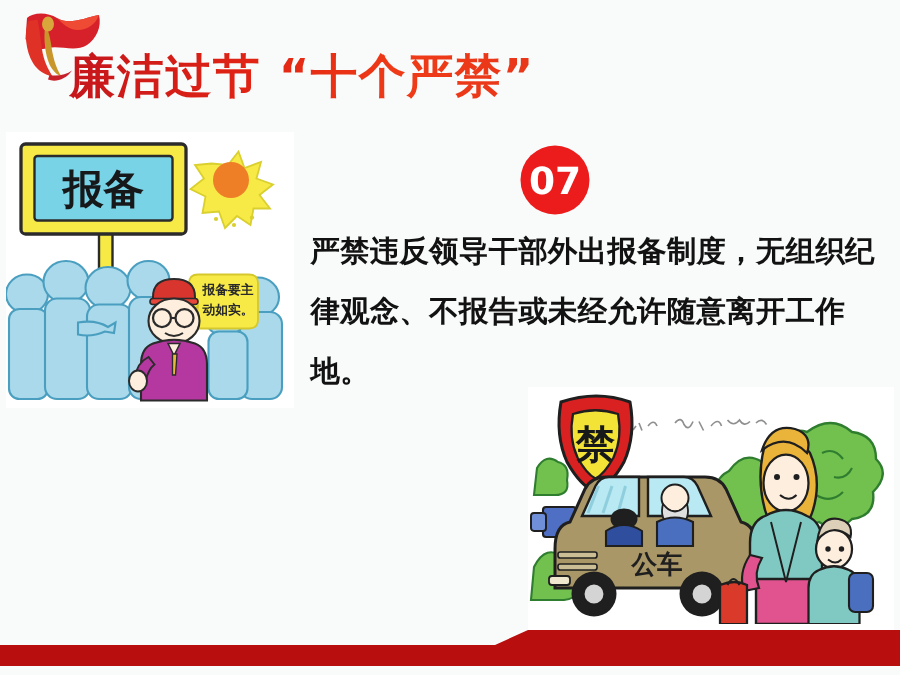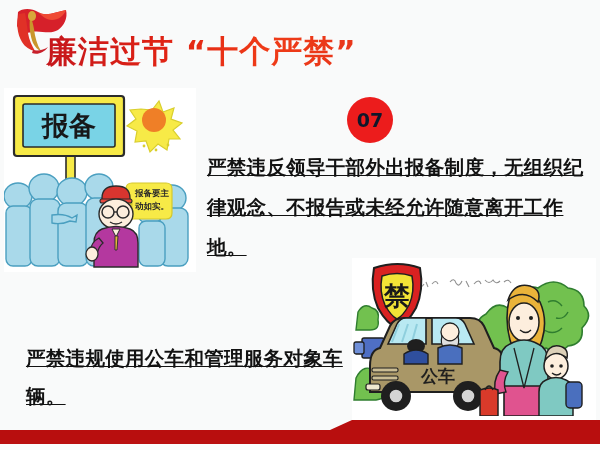--- a/index.html
+++ b/index.html
@@ -55,37 +55,36 @@
     font-family: "DejaVu Sans", "Liberation Sans", sans-serif;
   }
 
   
   .badge {
     position: absolute;
     width: 46px;
     height: 46px;
     border-radius: 50%;
     background: #ec1c1c;
-    color: #0f172a;
-    font-size: 19px;
+    color: #ffffff;
+    font-size: 25px;
     font-weight: bold;
     display: flex;
     align-items: center;
     justify-content: center;
     font-family: "DejaVu Sans", "Liberation Sans", sans-serif;
   }
   #badge-07 { left: 347px; top: 97px; }
   #badge-08 { left: 133px; top: 291px; }
 
   .item-text {
     position: absolute;
     color: #121212;
     font-weight: bold;
     font-family: "DejaVu Sans", "Liberation Sans", sans-serif;
-    text-decoration: underline;
   }
   #text-07 {
     left: 207px;
     top: 148px;
     width: 380px;
     font-size: 19.5px;
     line-height: 40px;
     letter-spacing: 0.3px;
   }
   #text-08 {
@@ -198,21 +197,20 @@
       <path d="M95 150 q-8 4 -9 14 l7 2 q2 -8 6 -11 Z" fill="#b4389f" stroke="#2b2b2b" stroke-width="1.3"></path>
       <ellipse cx="88" cy="166" rx="6" ry="7" fill="#fdeedd" stroke="#2b2b2b" stroke-width="1.3"></ellipse>
     </g>
   </svg>
 
   <div class="badge" id="badge-07">07</div>
 
   <div class="item-text" id="text-07">严禁违反领导干部外出报备制度，无组织纪律观念、不报告或未经允许随意离开工作地。</div>
 
 
-  <div class="item-text" id="text-08">严禁违规使用公车和管理服务对象车辆。</div>
 
   <svg class="illus-gongche" viewBox="0 0 244 172">
     <rect x="0" y="0" width="244" height="172" fill="#ffffff"></rect>
 
     <g>
       <path d="M186 30 q16 -12 30 0 q16 2 16 18 q10 10 -2 22 q2 16 -14 18 q-10 10 -22 2 q-14 6 -20 -8 q-14 -4 -10 -20 q-8 -14 6 -22 q4 -14 16 -10 Z" fill="#72c14f" stroke="#2f7d2f" stroke-width="1.6"></path>
       <path d="M196 44 q8 -4 14 4 M204 60 q8 2 12 -6 M192 72 q10 6 18 -2" fill="none" stroke="#2f7d2f" stroke-width="1.4"></path>
       <path d="M134 56 q10 -14 22 -6 q14 -4 16 10 q10 8 0 18 q0 12 -14 12 q-10 8 -18 -2 q-14 0 -12 -14 q-6 -12 6 -18 Z" fill="#72c14f" stroke="#2f7d2f" stroke-width="1.5"></path>
       <path d="M4 120 q8 -16 20 -6 q12 0 10 14 q4 12 -10 14 l-22 0 Z" fill="#72c14f" stroke="#2f7d2f" stroke-width="1.4"></path>
       <path d="M6 54 q6 -10 14 -4 q8 2 6 12 q2 10 -8 10 l-14 0 Z" fill="#72c14f" stroke="#2f7d2f" stroke-width="1.4"></path>

